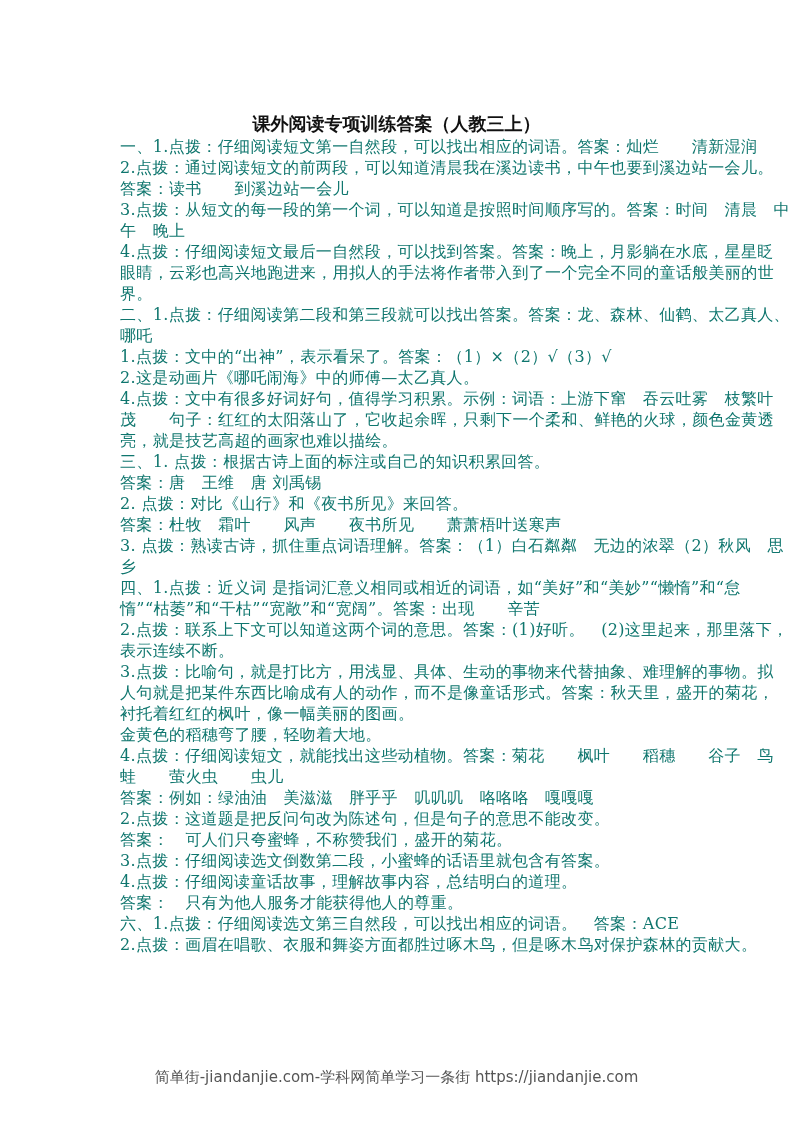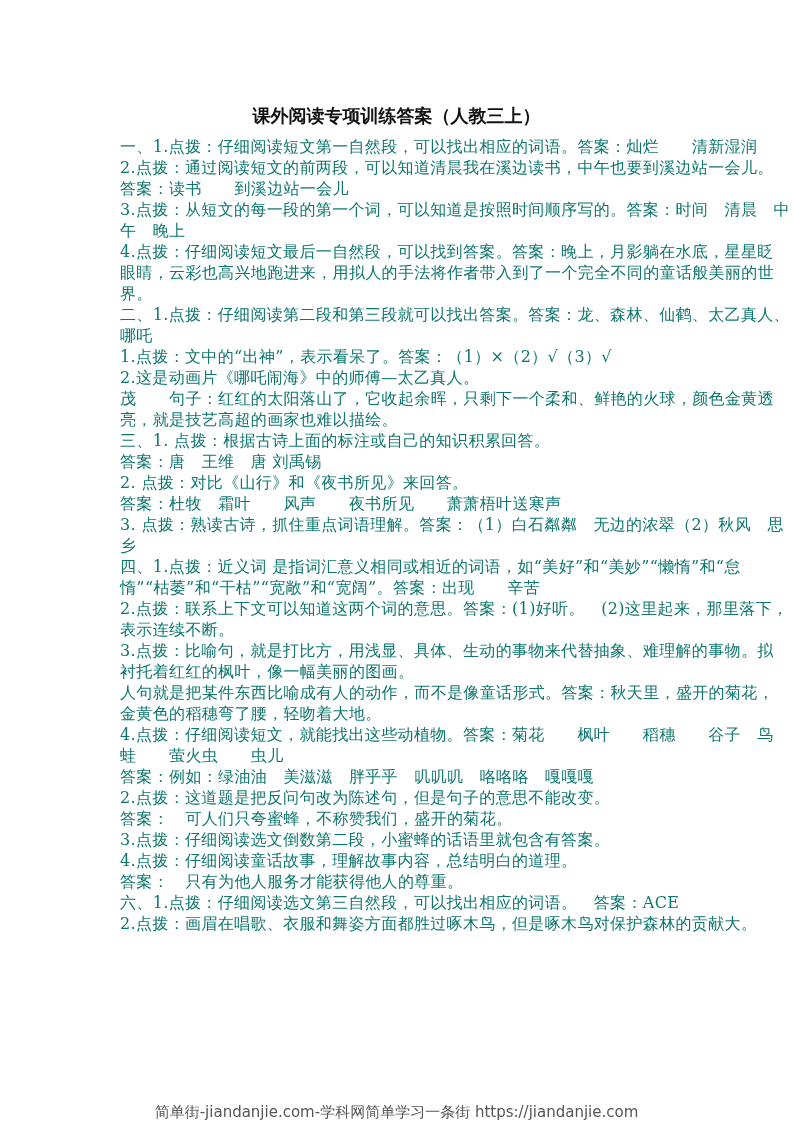--- a/index.html
+++ b/index.html
@@ -1,59 +1,60 @@
 <!DOCTYPE html>
 <html><head>
 <meta charset="utf-8">
 <style>
   html, body { margin: 0; padding: 0; background: #ffffff; }
   body { width: 793px; height: 1122px; position: relative; overflow: hidden;
          font-family: "DejaVu Serif", "Liberation Serif", serif; color: #222; }
-  .title { position: absolute; top: 103px; left: 0; width: 793px; text-align: center;
+  .title { position: absolute; top: 111px; left: 0; width: 793px; text-align: center;
            font-family: "DejaVu Sans", "Liberation Sans", sans-serif; font-weight: bold;
            font-size: 18px; line-height: 26px; color: #111; }
   .body { position: absolute; top: 136px; left: 120px; width: 558px; }
   .line { font-size: 16px; line-height: 21px; height: 21px; white-space: pre; letter-spacing: 0.35px;
           overflow: visible; color: #0f766e; }
   .footer { position: absolute; top: 1068px; left: 0; width: 793px; text-align: center;
-            font-family: "DejaVu Sans", "Liberation Sans", sans-serif; font-size: 15px; color: #555; margin-top: 35px; }
+            font-family: "DejaVu Sans", "Liberation Sans", sans-serif; font-size: 15px; color: #555; }
 </style>
 </head>
 <body>
 
 <div class="title">课外阅读专项训练答案（人教三上）</div>
 
 <div class="body">
   <div class="line">一、1.点拨：仔细阅读短文第一自然段，可以找出相应的词语。答案：灿烂　　清新湿润</div>
   <div class="line">2.点拨：通过阅读短文的前两段，可以知道清晨我在溪边读书，中午也要到溪边站一会儿。</div>
   <div class="line">答案：读书　　到溪边站一会儿</div>
   <div class="line">3.点拨：从短文的每一段的第一个词，可以知道是按照时间顺序写的。答案：时间　清晨　中</div>
   <div class="line">午　晚上</div>
   <div class="line">4.点拨：仔细阅读短文最后一自然段，可以找到答案。答案：晚上，月影躺在水底，星星眨</div>
   <div class="line">眼睛，云彩也高兴地跑进来，用拟人的手法将作者带入到了一个完全不同的童话般美丽的世</div>
   <div class="line">界。</div>
   <div class="line">二、1.点拨：仔细阅读第二段和第三段就可以找出答案。答案：龙、森林、仙鹤、太乙真人、</div>
   <div class="line">哪吒</div>
   <div class="line">1.点拨：文中的“出神”，表示看呆了。答案：（1）×（2）√（3）√</div>
   <div class="line">2.这是动画片《哪吒闹海》中的师傅—太乙真人。</div>
+  <div class="line">4.点拨：文中有很多好词好句，值得学习积累。示例：词语：上游下窜　吞云吐雾　枝繁叶</div>
   <div class="line">茂　　句子：红红的太阳落山了，它收起余晖，只剩下一个柔和、鲜艳的火球，颜色金黄透</div>
   <div class="line">亮，就是技艺高超的画家也难以描绘。</div>
   <div class="line">三、1. 点拨：根据古诗上面的标注或自己的知识积累回答。</div>
   <div class="line">答案：唐　王维　唐 刘禹锡</div>
   <div class="line">2. 点拨：对比《山行》和《夜书所见》来回答。</div>
   <div class="line">答案：杜牧　霜叶　　风声　　夜书所见　　萧萧梧叶送寒声</div>
   <div class="line">3. 点拨：熟读古诗，抓住重点词语理解。答案：（1）白石粼粼　无边的浓翠（2）秋风　思</div>
   <div class="line">乡</div>
   <div class="line">四、1.点拨：近义词 是指词汇意义相同或相近的词语，如“美好”和“美妙”“懒惰”和“怠</div>
   <div class="line">惰”“枯萎”和“干枯”“宽敞”和“宽阔”。答案：出现　　辛苦</div>
   <div class="line">2.点拨：联系上下文可以知道这两个词的意思。答案：(1)好听。　(2)这里起来，那里落下，</div>
   <div class="line">表示连续不断。</div>
   <div class="line">3.点拨：比喻句，就是打比方，用浅显、具体、生动的事物来代替抽象、难理解的事物。拟</div>
+  <div class="line">人句就是把某件东西比喻成有人的动作，而不是像童话形式。答案：秋天里，盛开的菊花，</div>
   <div class="line">衬托着红红的枫叶，像一幅美丽的图画。</div>
-  <div class="line">人句就是把某件东西比喻成有人的动作，而不是像童话形式。答案：秋天里，盛开的菊花，</div>
   <div class="line">金黄色的稻穗弯了腰，轻吻着大地。</div>
   <div class="line">4.点拨：仔细阅读短文，就能找出这些动植物。答案：菊花　　枫叶　　稻穗　　谷子　鸟　　青</div>
   <div class="line">蛙　　萤火虫　　虫儿</div>
   <div class="line">答案：例如：绿油油　美滋滋　胖乎乎　叽叽叽　咯咯咯　嘎嘎嘎</div>
   <div class="line">2.点拨：这道题是把反问句改为陈述句，但是句子的意思不能改变。</div>
   <div class="line">答案：　可人们只夸蜜蜂，不称赞我们，盛开的菊花。</div>
   <div class="line">3.点拨：仔细阅读选文倒数第二段，小蜜蜂的话语里就包含有答案。</div>
   <div class="line">4.点拨：仔细阅读童话故事，理解故事内容，总结明白的道理。</div>
   <div class="line">答案：　只有为他人服务才能获得他人的尊重。</div>
   <div class="line">六、1.点拨：仔细阅读选文第三自然段，可以找出相应的词语。　答案：ACE</div>

